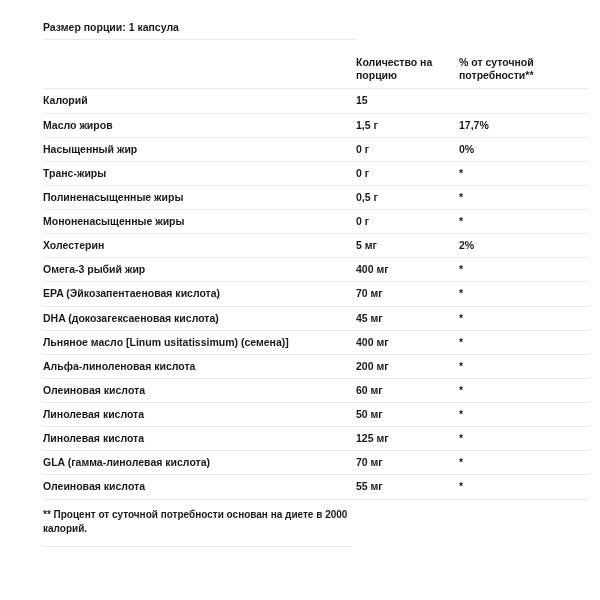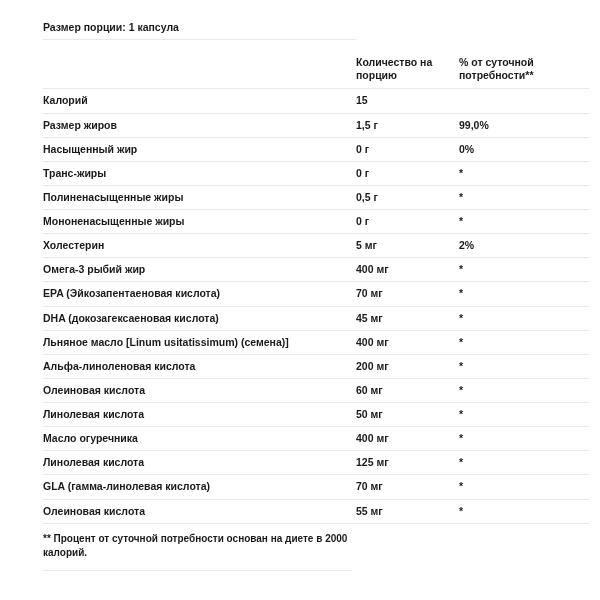--- a/index.html
+++ b/index.html
@@ -117,23 +117,23 @@
         <td class="amt">Количество на порцию</td>
         <td class="dv">% от суточной потребности**</td>
       </tr>
 
       <tr>
         <td class="name">Калорий</td>
         <td class="amt">15</td>
         <td class="dv"></td>
       </tr>
       <tr>
-        <td class="name">Размер жиров</td>
+        <td class="name">Масло жиров</td>
         <td class="amt">1,5 г</td>
-        <td class="dv">99,0%</td>
+        <td class="dv">17,7%</td>
       </tr>
       <tr>
         <td class="name">Насыщенный жир</td>
         <td class="amt">0 г</td>
         <td class="dv">0%</td>
       </tr>
       <tr>
         <td class="name">Транс-жиры</td>
         <td class="amt">0 г</td>
         <td class="dv">*</td>
@@ -182,25 +182,20 @@
         <td class="name">Олеиновая кислота</td>
         <td class="amt">60 мг</td>
         <td class="dv">*</td>
       </tr>
       <tr>
         <td class="name">Линолевая кислота</td>
         <td class="amt">50 мг</td>
         <td class="dv">*</td>
       </tr>
       <tr>
-        <td class="name">Масло огуречника</td>
-        <td class="amt">400 мг</td>
-        <td class="dv">*</td>
-      </tr>
-      <tr>
         <td class="name">Линолевая кислота</td>
         <td class="amt">125 мг</td>
         <td class="dv">*</td>
       </tr>
       <tr>
         <td class="name">GLA (гамма-линолевая кислота)</td>
         <td class="amt">70 мг</td>
         <td class="dv">*</td>
       </tr>
       <tr>

